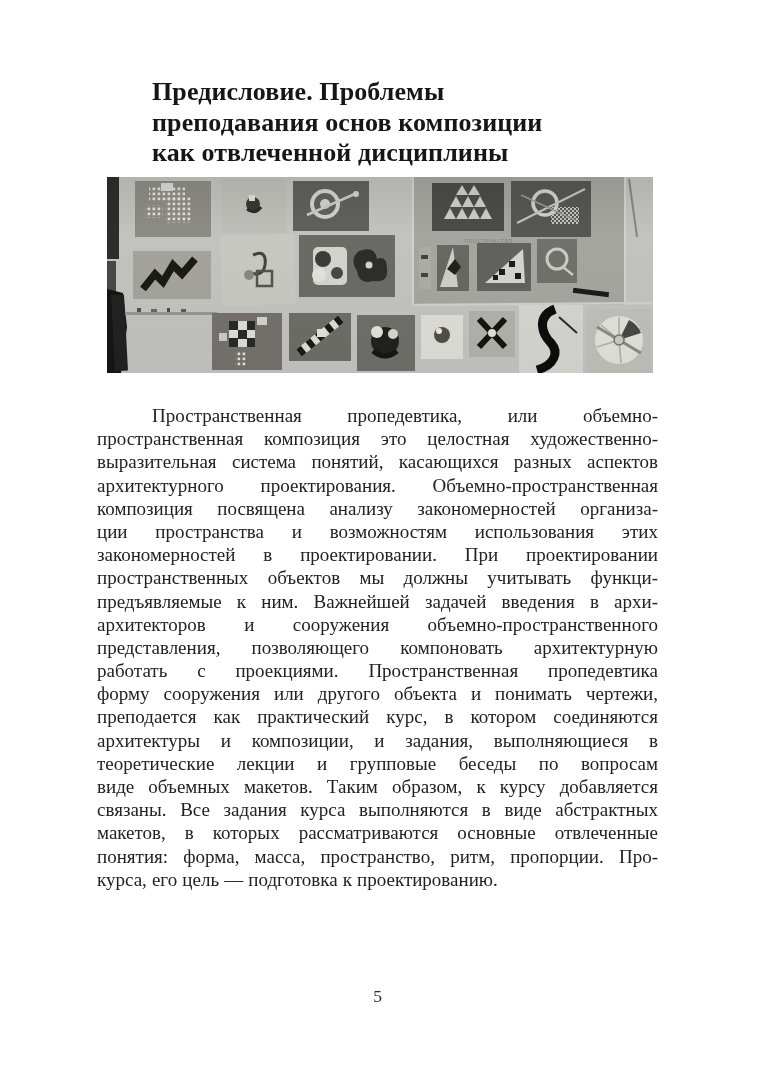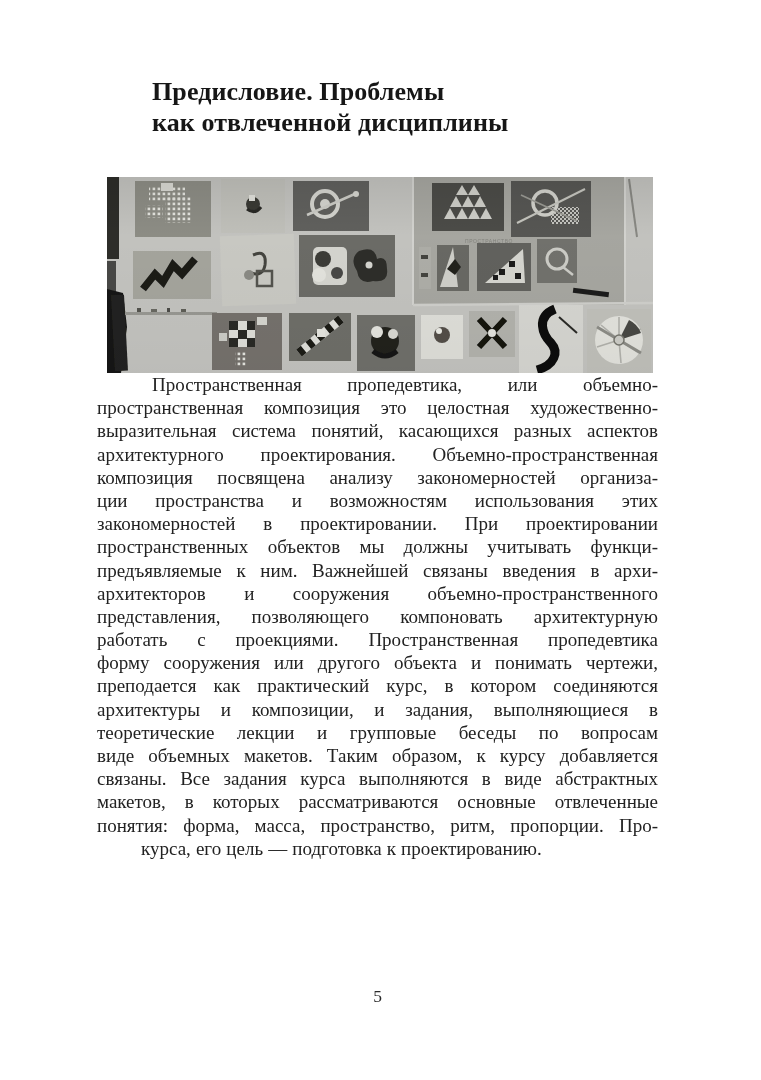--- a/index.html
+++ b/index.html
@@ -10,41 +10,42 @@
   .title{
     position:absolute;left:152px;top:77px;width:540px;
     font-size:26px;font-weight:700;line-height:30.5px;color:#161616;
     letter-spacing:0.1px;
   }
   .photo-wrap{
     position:absolute;left:107px;top:177px;width:546px;height:196px;
   }
   .photo-wrap svg{display:block;}
   .body-text{
-    position:absolute;left:97px;top:373px;width:561px;
+    position:absolute;left:97px;top:404px;width:561px;
     font-size:19px;line-height:23.2px;color:#222222;
   }
   .body-text .bline{
     text-align:justify;text-align-last:justify;height:23.2px;overflow:hidden;
     word-spacing:0.02em;
   }
   .body-text .bline:first-child{text-indent:55px;}
-  .body-text .bline:last-child{text-align-last:left;margin-left:44px;}
+  .body-text .bline:last-child{text-align-last:left;}
   .page-number{
     position:absolute;left:97px;top:986px;width:561px;
     text-align:center;font-size:17.5px;color:#2a2a2a;
   }
 </style>
 </head>
 <body>
 
 <div class="page">
 
   <div class="title">
       <div class="tline">Предисловие. Проблемы</div>
+      <div class="tline">преподавания основ композиции</div>
       <div class="tline">как отвлеченной дисциплины</div>
     </div>
 
   <div class="photo-wrap" title="Черно-белая фотография: выставка учебных абстрактных макетов объемно-пространственной композиции на стене">
     <svg width="546" height="196" viewBox="0 0 546 196">
       <defs>
         <filter id="soft" x="-5%" y="-5%" width="110%" height="110%">
           <feGaussianBlur stdDeviation="0.7"></feGaussianBlur>
         </filter>
         <linearGradient id="wallshade" x1="0" y1="0" x2="0" y2="1">
@@ -213,21 +214,21 @@
 
   <div class="body-text">
       <div class="bline">Пространственная пропедевтика, или объемно-</div>
       <div class="bline">пространственная композиция это целостная художественно-</div>
       <div class="bline">выразительная система понятий, касающихся разных аспектов</div>
       <div class="bline">архитектурного проектирования. Объемно-пространственная</div>
       <div class="bline">композиция посвящена анализу закономерностей организа-</div>
       <div class="bline">ции пространства и возможностям использования этих</div>
       <div class="bline">закономерностей в проектировании. При проектировании</div>
       <div class="bline">пространственных объектов мы должны учитывать функци-</div>
-      <div class="bline">предъявляемые к ним. Важнейшей связаны введения в архи-</div>
+      <div class="bline">предъявляемые к ним. Важнейшей задачей введения в архи-</div>
       <div class="bline">архитекторов и сооружения объемно-пространственного</div>
       <div class="bline">представления, позволяющего компоновать архитектурную</div>
       <div class="bline">работать с проекциями. Пространственная пропедевтика</div>
       <div class="bline">форму сооружения или другого объекта и понимать чертежи,</div>
       <div class="bline">преподается как практический курс, в котором соединяются</div>
       <div class="bline">архитектуры и композиции, и задания, выполняющиеся в</div>
       <div class="bline">теоретические лекции и групповые беседы по вопросам</div>
       <div class="bline">виде объемных макетов. Таким образом, к курсу добавляется</div>
       <div class="bline">связаны. Все задания курса выполняются в виде абстрактных</div>
       <div class="bline">макетов, в которых рассматриваются основные отвлеченные</div>

